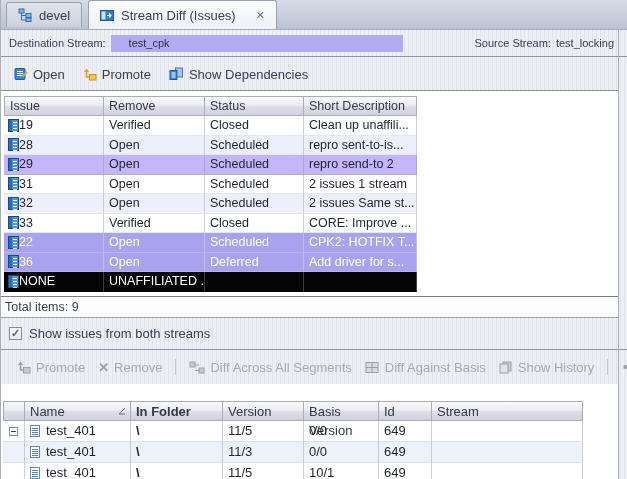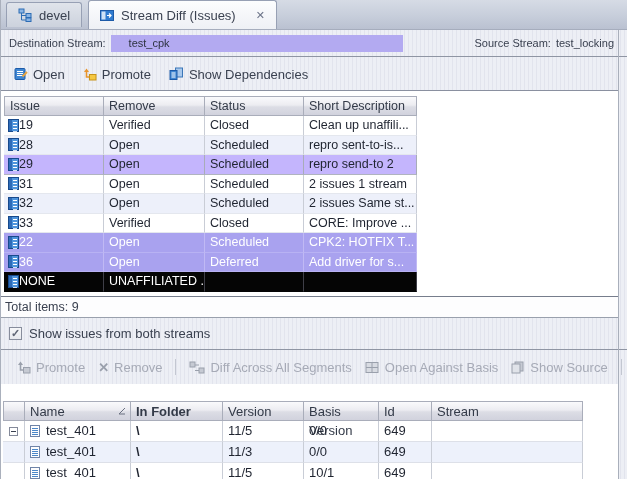--- a/index.html
+++ b/index.html
@@ -291,30 +291,30 @@
       </span>
       <span>Diff Across All Segments</span>
     </span>
     <span class="tbtn">
       <span>
         <svg width="15" height="13" viewBox="0 0 15 13">
           <rect x="1" y="1.5" width="12" height="10" fill="#d8dbe2" stroke="#9aa0ac"></rect>
           <path d="M7 1.5 V11.5 M1 6.5 H13" stroke="#9aa0ac"></path>
         </svg>
       </span>
-      <span>Open Against Basis</span>
+      <span>Diff Against Basis</span>
     </span>
     <span class="tbtn">
       <span>
         <svg width="14" height="13" viewBox="0 0 14 13">
           <rect x="4" y="1" width="8" height="9" fill="#c6cad3" stroke="#9aa0ac"></rect>
           <rect x="1" y="3" width="8" height="9" fill="#e0e3e9" stroke="#9aa0ac"></rect>
         </svg>
       </span>
-      <span>Show Source</span>
+      <span>Show History</span>
     </span>
     <span class="vsep"></span>
     <span class="tbtn">
       <span>
         <svg width="13" height="12" viewBox="0 0 13 12">
           <path d="M10 2.5 L4.5 6 L10 9.5" fill="none" stroke="#9aa0ac" stroke-width="1.4"></path>
           <rect x="9" y="0.5" width="3.5" height="3.5" fill="#9aa0ac"></rect>
           <rect x="2.5" y="4.2" width="3.5" height="3.5" fill="#9aa0ac"></rect>
           <rect x="9" y="8" width="3.5" height="3.5" fill="#9aa0ac"></rect>
         </svg>

